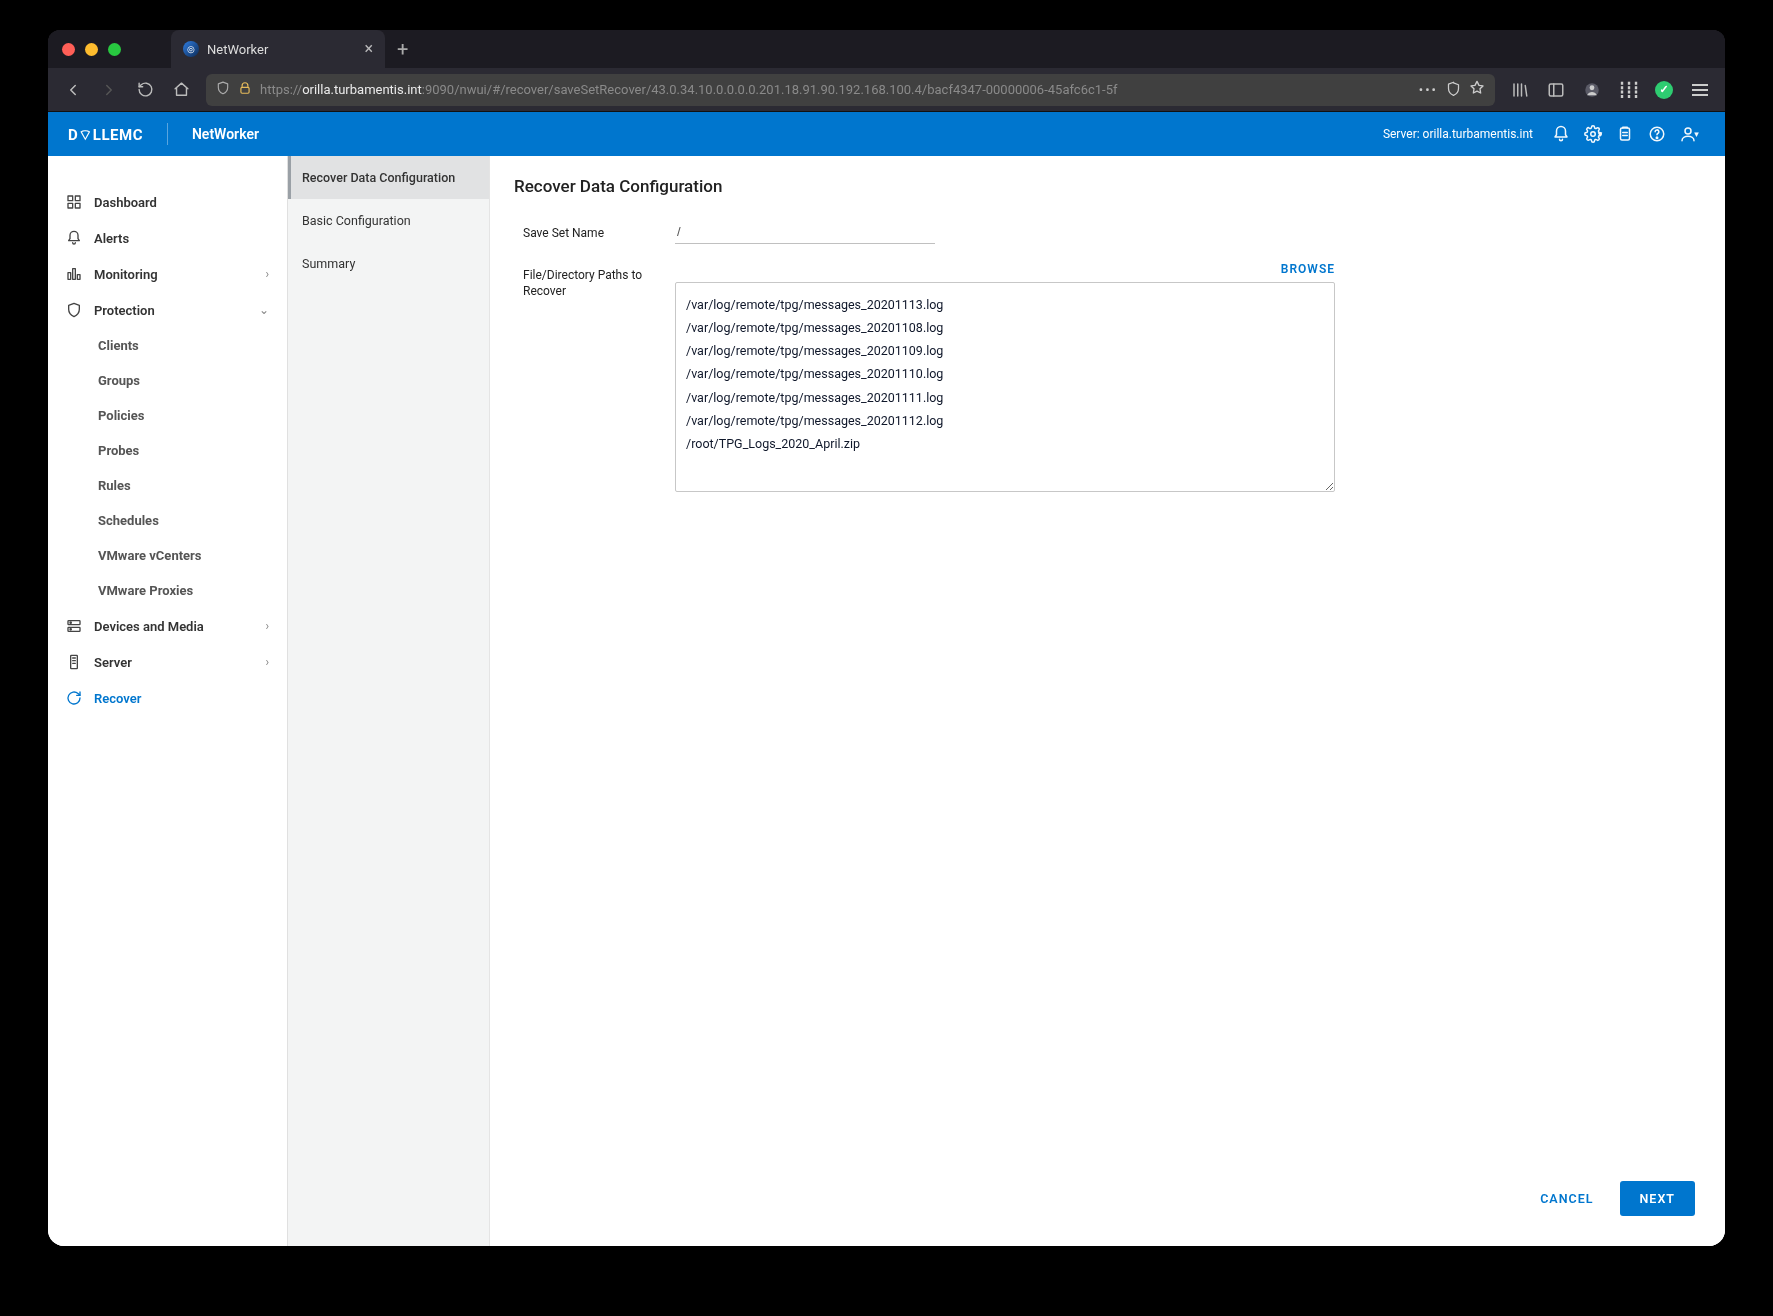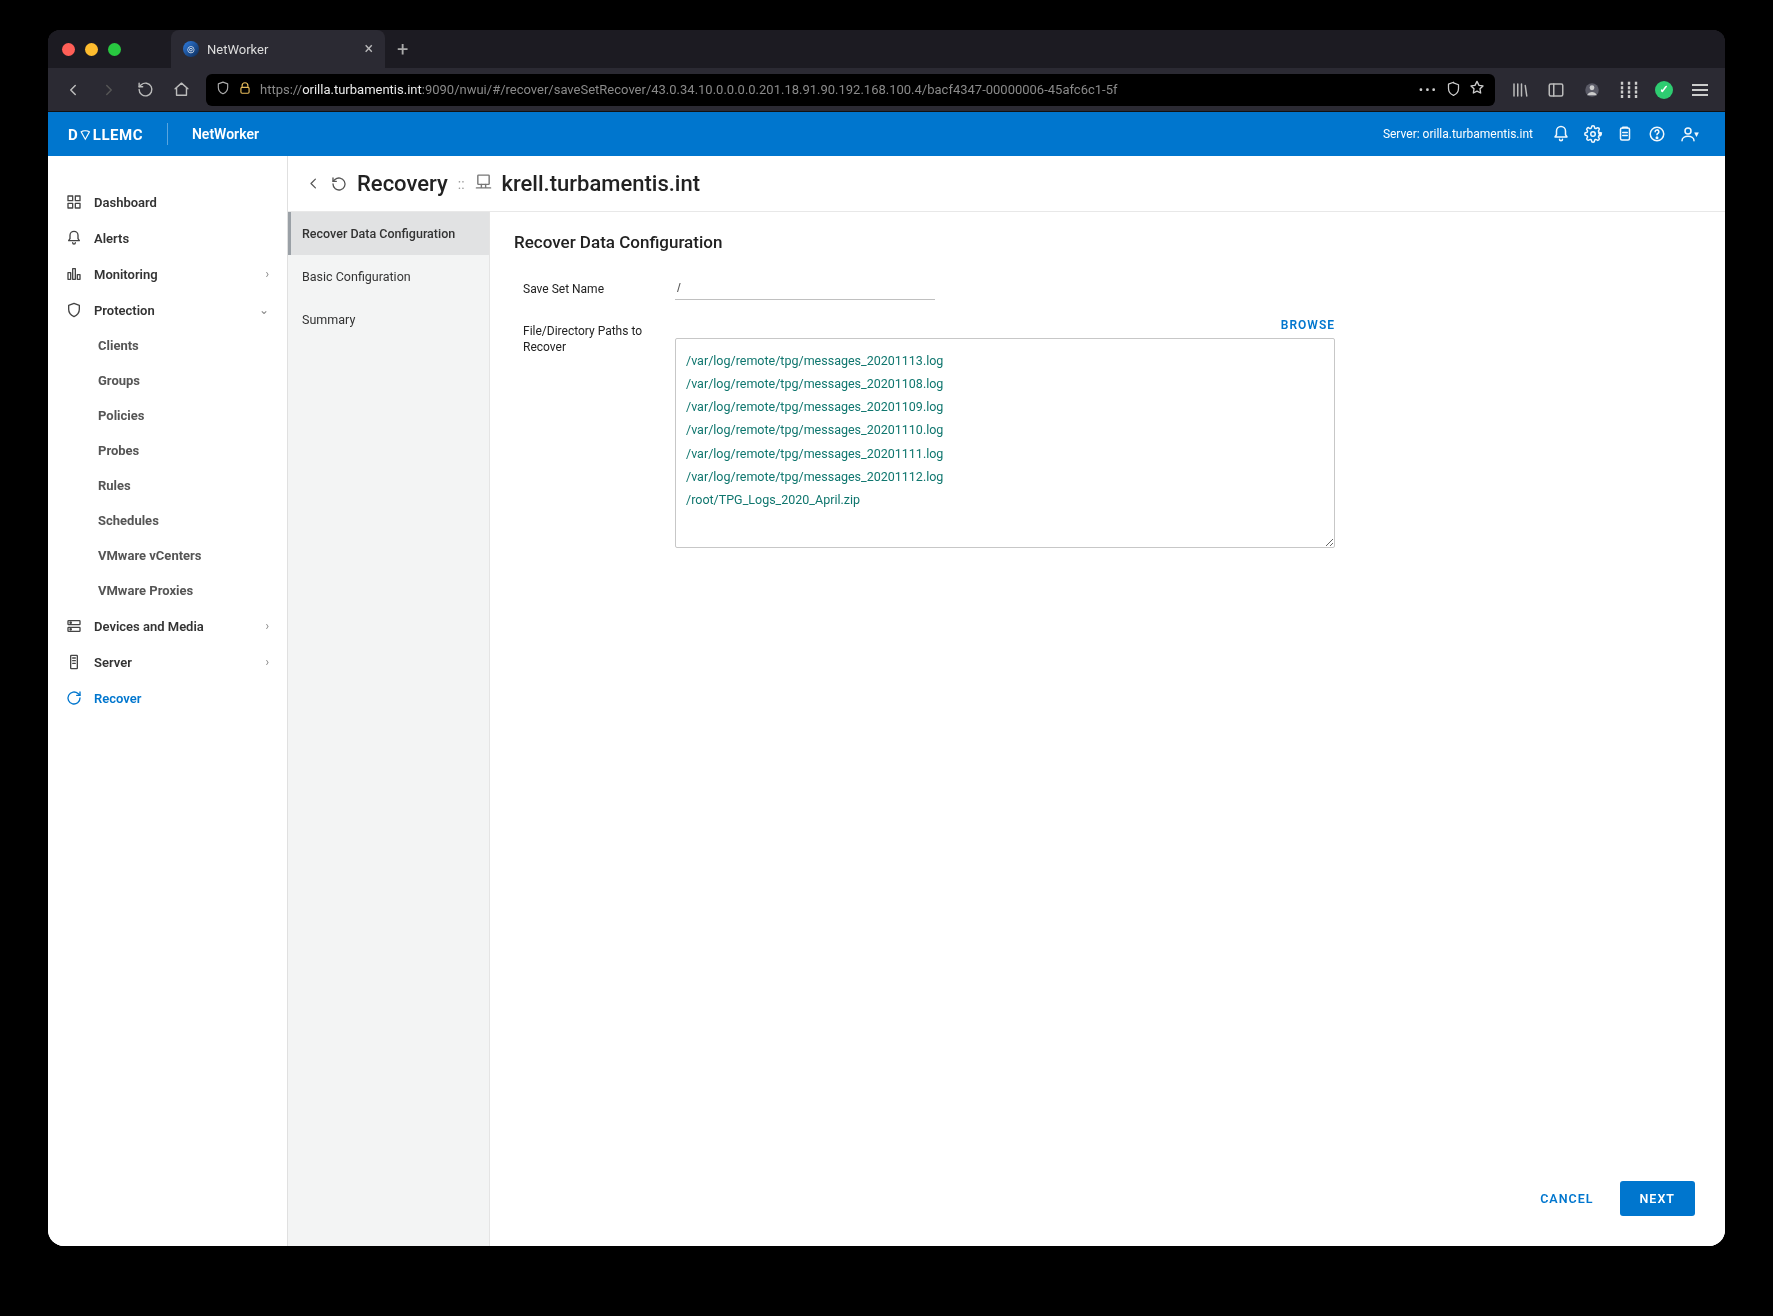--- a/index.html
+++ b/index.html
@@ -13,21 +13,21 @@
 .tl-red { background: #ff5f57; }
 .tl-yellow { background: #febc2e; }
 .tl-green { background: #28c840; }
 .tab { display: flex; align-items: center; background: #2b2a33; height: 38px; padding: 0 12px; width: 214px; color: #ddd; font-size: 13px; gap: 8px; border-radius: 8px 8px 0 0; }
 .tab-favicon { width: 16px; height: 16px; border-radius: 50%; background: linear-gradient(135deg,#2f7de1,#0c2b57); display:flex; align-items:center; justify-content:center; font-size:9px; color:#fff; }
 .tab-close { margin-left: auto; opacity:.8; font-size:16px; line-height:1; }
 .new-tab { color: #aaa; font-size: 20px; padding: 0 12px; cursor:pointer; }
 .addr-bar { height: 44px; background: #2b2a33; display: flex; align-items: center; padding: 0 10px; gap: 6px; border-bottom: 1px solid #111; }
 .nav-btn { width: 30px; height: 30px; display: flex; align-items: center; justify-content: center; color: #bbb; border-radius: 4px; font-size: 18px; }
 .nav-btn.disabled { color: #555; }
-.url-box { flex: 1; background: #000000; border-radius: 6px; height: 32px; display: flex; align-items: center; padding: 0 10px; color: #9aa0a6; font-size: 13px; gap: 8px; margin: 0 4px; overflow:hidden; }
+.url-box { flex: 1; background: #404040; border-radius: 6px; height: 32px; display: flex; align-items: center; padding: 0 10px; color: #9aa0a6; font-size: 13px; gap: 8px; margin: 0 4px; overflow:hidden; }
 .url-lock { color: #e6bb5b; font-size: 13px; }
 .url-shield { color:#aaa; font-size:14px; }
 .url-text { white-space: nowrap; overflow: hidden; text-overflow: ellipsis; flex:1; }
 .url-text .dim { color:#8a8a8a; }
 .url-text .bright { color:#eaeaea; }
 .right-icons { display: flex; gap: 6px; align-items: center; }
 .right-icons .nav-btn svg { width:18px; height:18px; }
 .green-check { width:18px; height:18px; border-radius:50%; background:#2ecc71; display:flex; align-items:center; justify-content:center; color:#fff; font-size:11px; font-weight:bold; }
 .ham { display:flex; flex-direction:column; gap:3px; }
 .ham span { width:16px; height:2px; background:#ccc; }
@@ -76,21 +76,21 @@
 
 
 .form-area { flex:1; display:flex; flex-direction:column; padding: 20px 24px; overflow:auto; }
 .form-title { font-size: 17px; font-weight: 500; margin-bottom: 24px; color:#222; }
 .form-row { display:flex; align-items:flex-start; margin-bottom: 18px; margin-left: 9px; }
 .form-label { width: 152px; font-size: 12px; color:#222; padding-top: 6px; line-height: 1.3; }
 .save-set-input { width: 260px; border: none; border-bottom: 1px solid #c0c0c0; font-size: 13px; padding: 4px 2px; outline:none; color:#555; }
 .paths-col { flex:1; max-width: 660px; }
 .paths-top { display:flex; justify-content: flex-end; margin-bottom: 6px; }
 .browse-link { color:#0076ce; font-size: 12px; letter-spacing: 1px; font-weight: 600; cursor:pointer; }
-.paths-box { width: 100%; height: 210px; border:1px solid #c7c7c7; border-radius:2px; padding:10px; font-size:12.5px; color:#0f766e; line-height: 1.85; resize: both; font-family: inherit; outline:none; white-space: pre; overflow:auto; }
+.paths-box { width: 100%; height: 210px; border:1px solid #c7c7c7; border-radius:2px; padding:10px; font-size:12.5px; color:#0f172a; line-height: 1.85; resize: both; font-family: inherit; outline:none; white-space: pre; overflow:auto; }
 
 
 .form-footer { margin-top:auto; display:flex; justify-content:flex-end; align-items:center; gap: 14px; padding: 16px 6px 10px; }
 .btn-cancel { color:#0076ce; font-size: 12.5px; font-weight: 600; letter-spacing: 1px; padding: 10px 12px; cursor:pointer; }
 .btn-next { background:#0076ce; color:#fff; font-size: 12.5px; font-weight: 600; letter-spacing: 1px; padding: 10px 20px; border-radius: 3px; cursor:pointer; }
 
 
 .stroke { stroke: currentColor; fill:none; stroke-width:2; stroke-linecap:round; stroke-linejoin:round; }
 </style>
 </head>
@@ -334,42 +334,20 @@
               <svg viewBox="0 0 24 24" class="stroke">
                 <path d="M21 12a9 9 0 1 1-3-6.7L21 8"></path>
                 <path d="M21 3v5h-5"></path>
               </svg>
             </span>
             <span class="label">Recover</span>
           </div>
         </div>
 
       <div class="main">
-        <div class="crumbs">
-          <span class="crumb-btn">
-            <svg viewBox="0 0 24 24" class="stroke" style="width:15px;height:15px">
-                <path d="M15 5l-7 7 7 7"></path>
-              </svg>
-          </span>
-          <span class="crumb-btn">
-            <svg viewBox="0 0 24 24" class="stroke" style="width:16px;height:16px">
-                <path d="M3 12a9 9 0 1 0 3-6.7L3 8"></path>
-                <path d="M3 3v5h5"></path>
-              </svg>
-          </span>
-          <span class="crumb-title">Recovery</span>
-          <span class="crumb-sep-icon">::</span>
-          <span class="crumb-host-icon">
-            <svg viewBox="0 0 24 24" class="stroke" style="width:17px;height:17px">
-                <rect x="4" y="3" width="16" height="13" rx="1"></rect>
-                <path d="M2 21h20M9 16v5M15 16v5"></path>
-              </svg>
-          </span>
-          <span class="crumb-host">krell.turbamentis.int</span>
-        </div>
 
         <div class="main-body">
           <div class="steps" id="steps">
               <div class="step active">Recover Data Configuration</div>
               <div class="step">Basic Configuration</div>
               <div class="step">Summary</div>
             </div>
 
           <div class="form-area">
             <div class="form-title">Recover Data Configuration</div>

